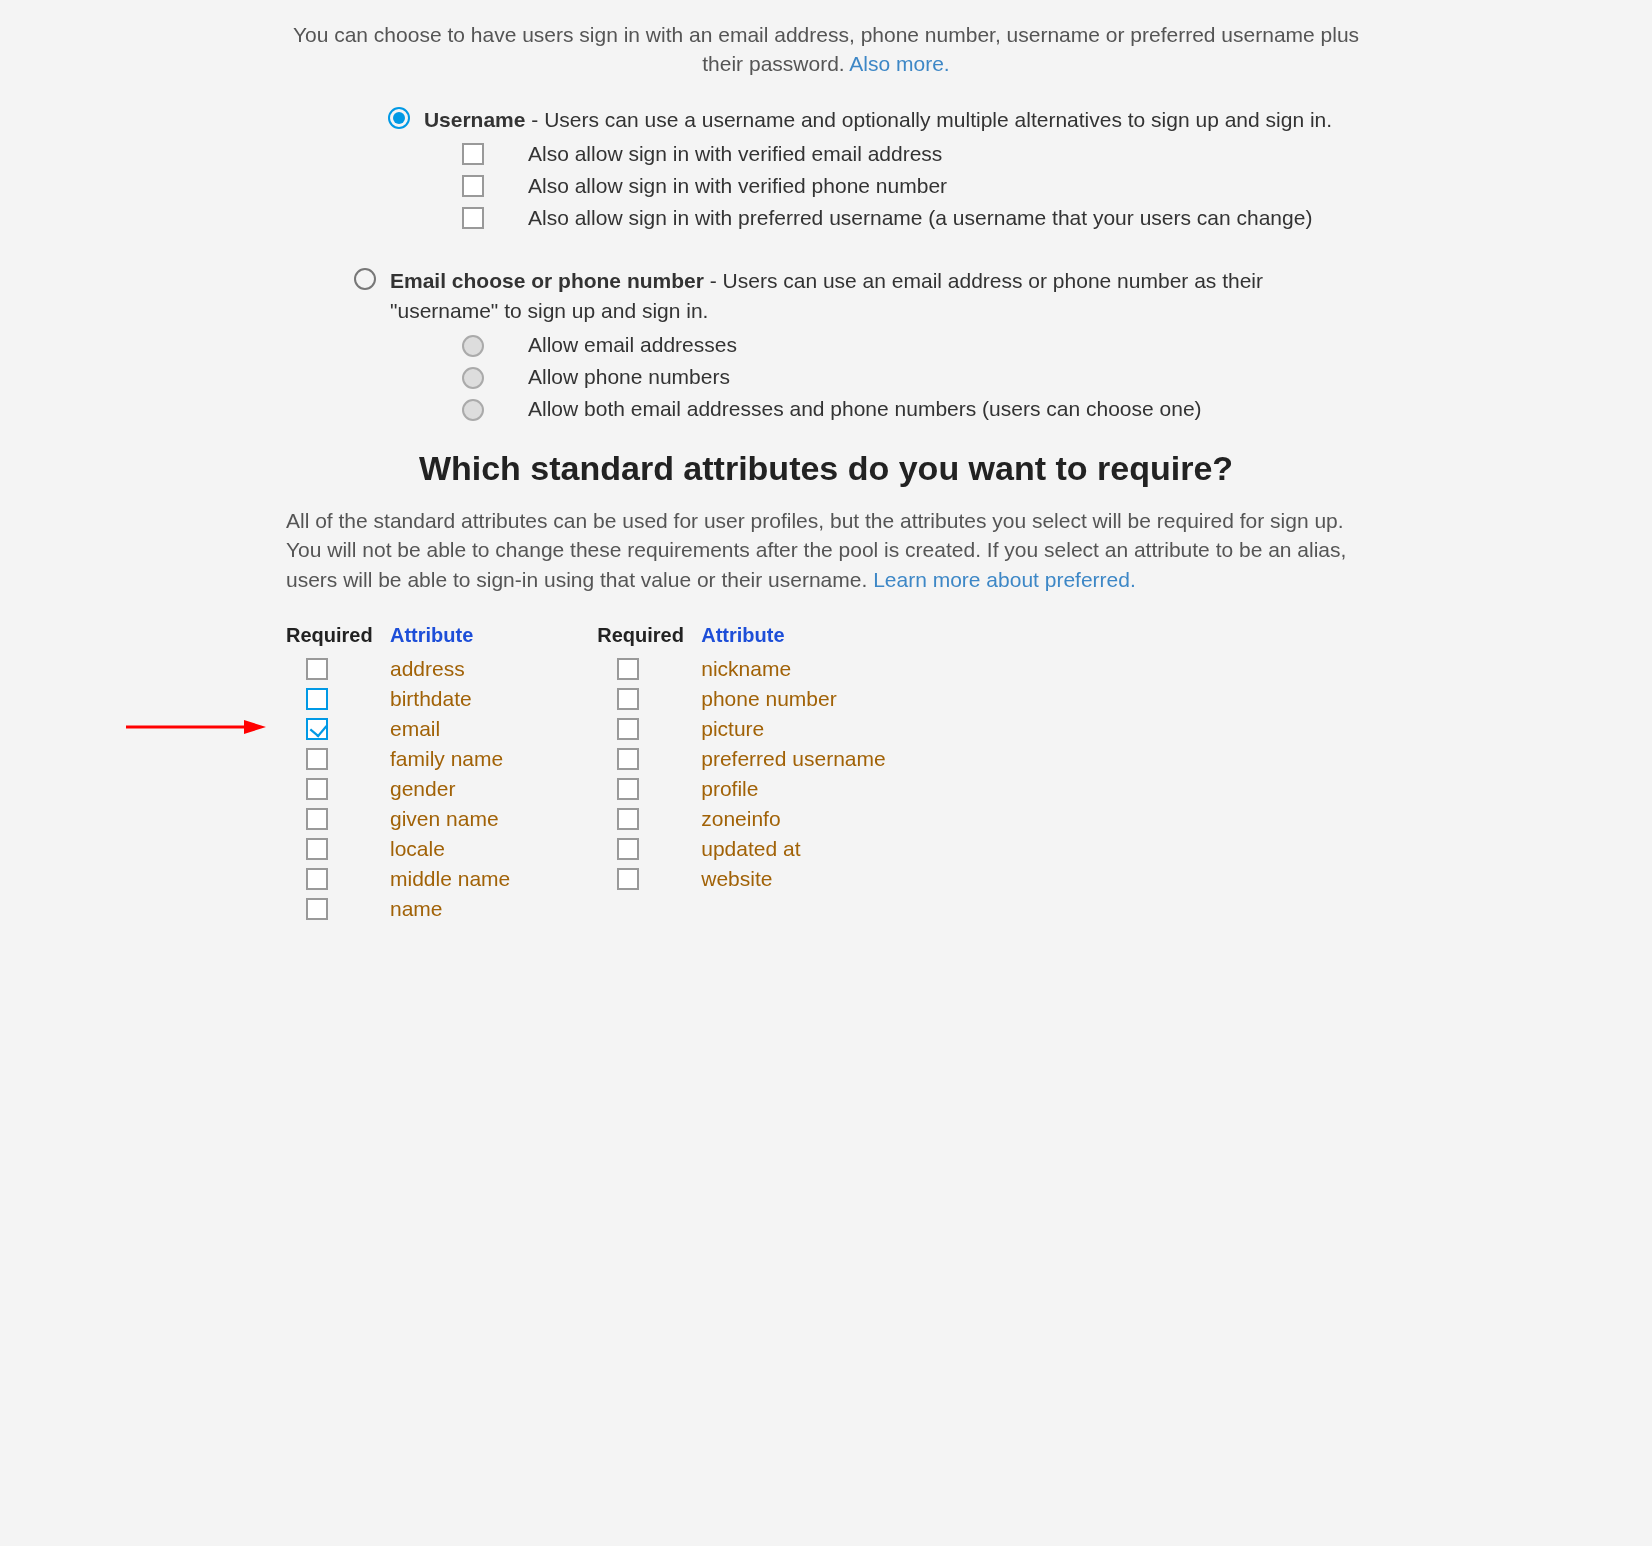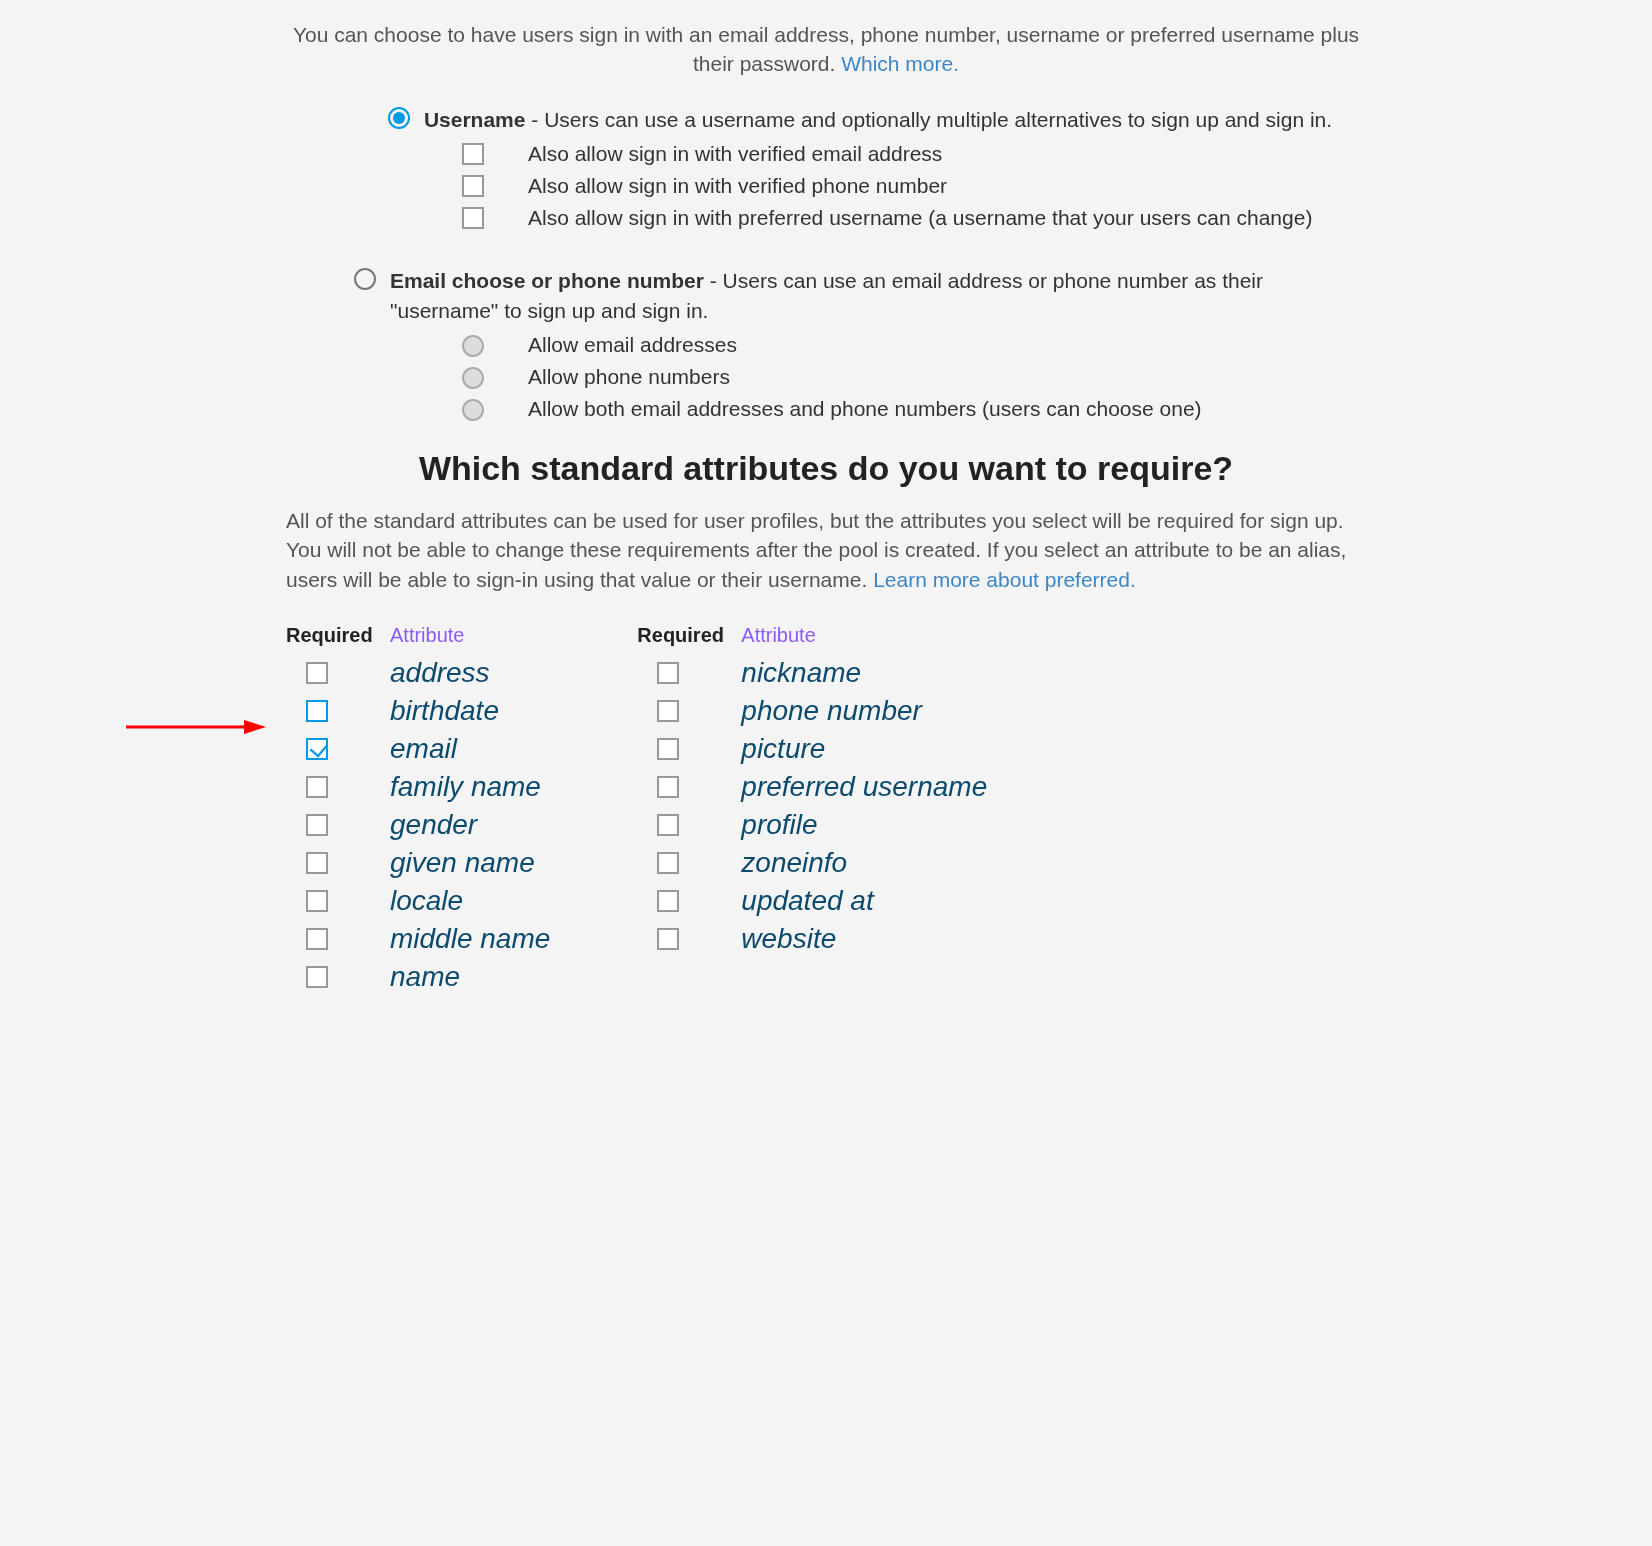--- a/index.html
+++ b/index.html
@@ -160,49 +160,48 @@
       margin-bottom: 10px;
     }
     .attr-header .h-req {
       width: 104px;
       font-weight: bold;
       font-size: 20px;
       color: #222;
       text-align: left;
     }
     .attr-header .h-attr {
-      font-weight: normal;
+      font-weight: bold;
       font-size: 20px;
-      color: #8b5cf6;
+      color: #1d4ed8;
     }
     .attr-row {
       display: flex;
       align-items: center;
       margin-bottom: 6px;
     }
     .attr-row .cell-cb {
       width: 104px;
       display: flex;
       justify-content: center;
       padding-right: 28px;
     }
     .attr-row .cell-label {
-      font-size: 28px;
-      color: #0c4a6e;
-      font-style: italic;
+      font-size: 21px;
+      color: #a16207;
     }
   </style>
 </head>
 <body>
 
 <div class="container">
 
 
   <p class="intro">
-    <span>You can choose to have users sign in with an email address, phone number, username or preferred username plus their password. </span><a href="#">Which more.</a>
+    <span>You can choose to have users sign in with an email address, phone number, username or preferred username plus their password. </span><a href="#">Also more.</a>
   </p>
 
   <div class="option-block">
     <div class="option-row">
       <span class="radio-main checked"></span>
       <div class="option-text">
         <b>Username</b><span> - Users can use a username and optionally multiple alternatives to sign up and sign in.</span>
       </div>
     </div>
     <div class="sub-checks">

